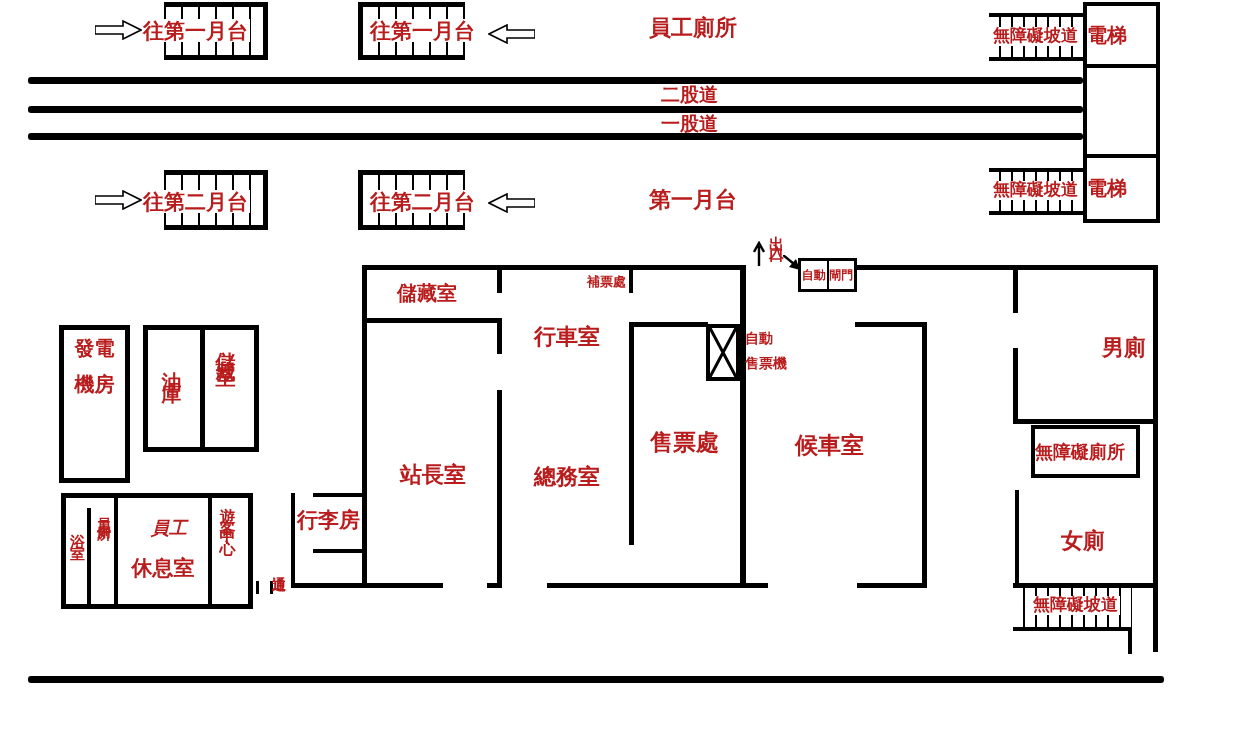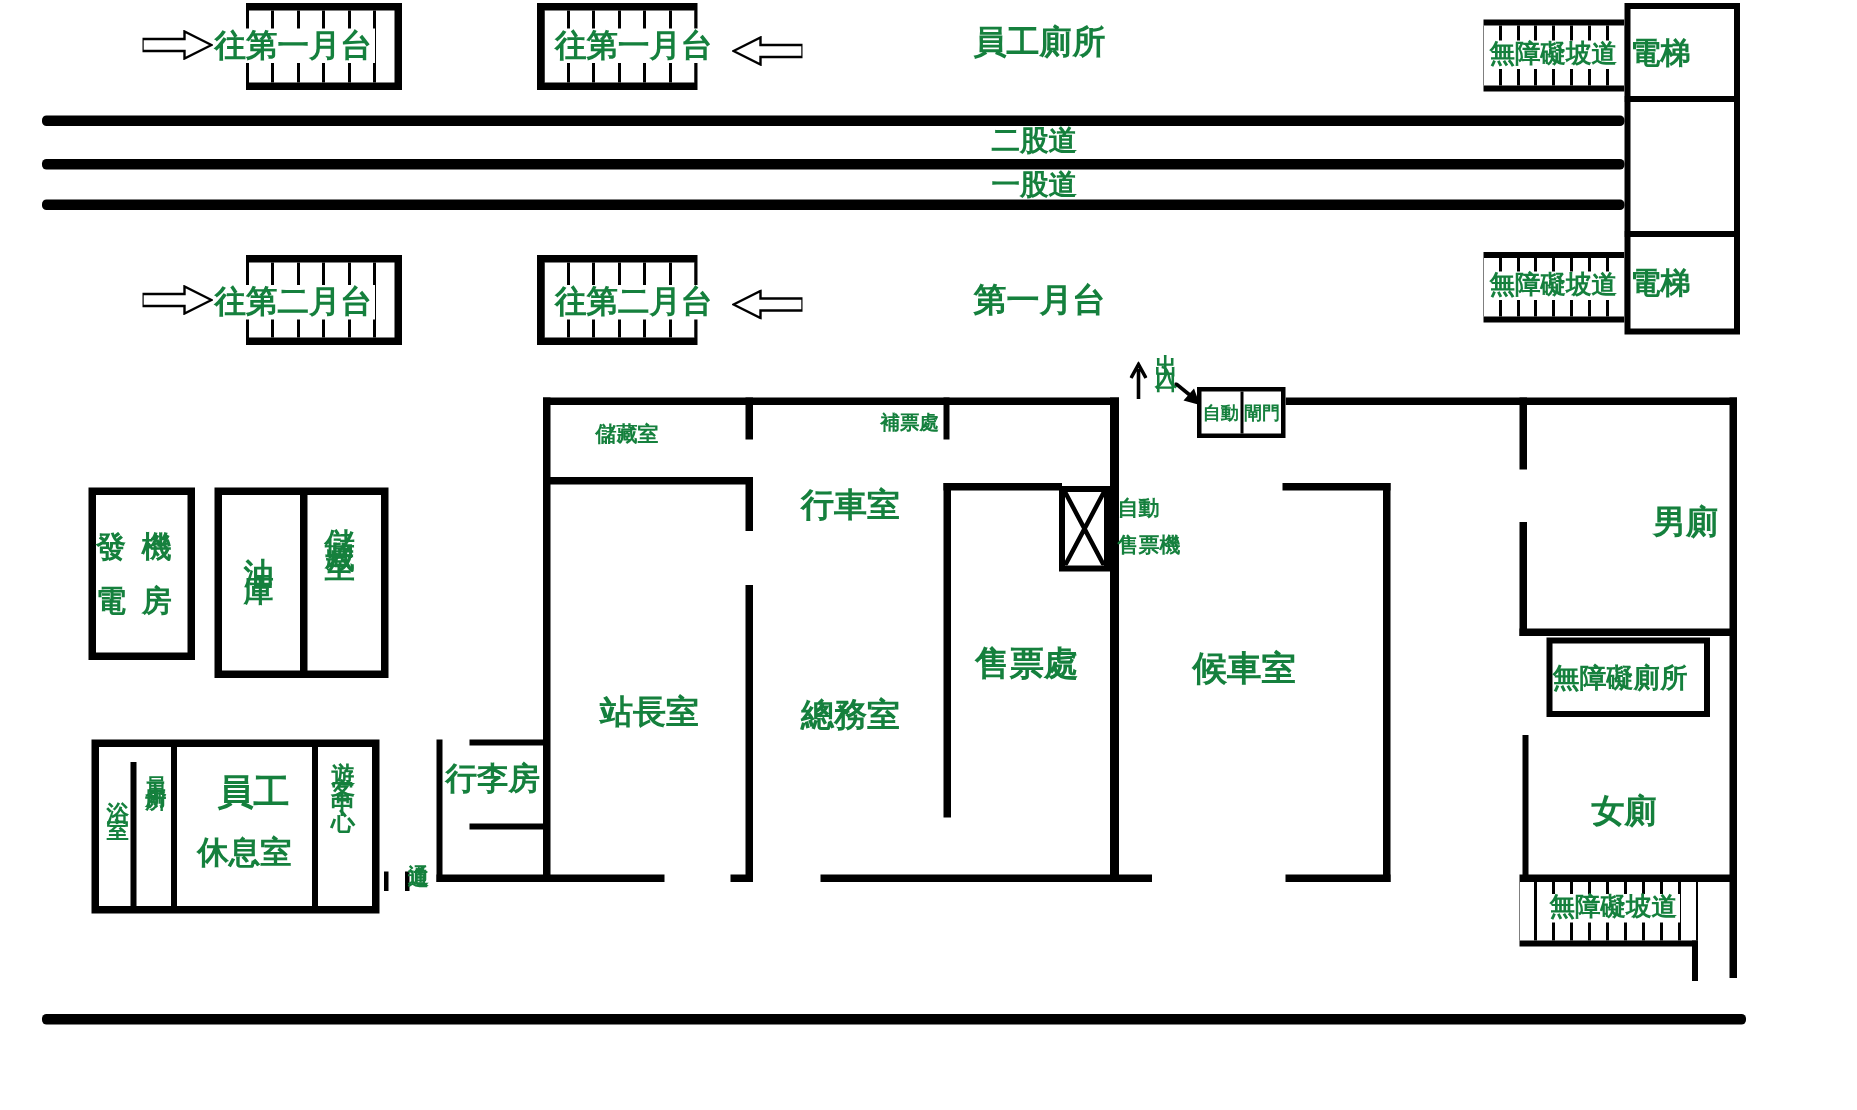--- a/index.html
+++ b/index.html
@@ -1,18 +1,18 @@
 <!DOCTYPE html>
 <html><head>
 <meta charset="utf-8">
 <style>
   html,body{margin:0;padding:0;background:#fff;}
   #plan{
     position:relative;width:1238px;height:740px;background:#fff;overflow:hidden;
-    font-family:"Liberation Sans","DejaVu Sans",sans-serif;font-weight:bold;color:#15803d;
+    font-family:"Liberation Sans","DejaVu Sans",sans-serif;font-weight:bold;color:#b91c1c;
   }
   .wall{position:absolute;background:#000;}
   .lbl{position:absolute;white-space:nowrap;line-height:1.1;}
   .sticker{background:#fff;padding:0 2px;}
   .vt{writing-mode:vertical-rl;text-orientation:upright;white-space:nowrap;}
   .box{position:absolute;border:4px solid #000;background:#fff;box-sizing:border-box;
        display:flex;align-items:center;justify-content:flex-start;}
   .box5{border-width:5px;}
   .stairs{position:absolute;box-sizing:border-box;border-top:5px solid #000;border-bottom:5px solid #000;
           background:repeating-linear-gradient(to right,transparent 0 15px,#000 15px 17px);}
@@ -142,55 +142,55 @@
 
   <div class="box" style="left:706px;top:324px;width:34px;height:57px;padding:0;">
     <svg width="26" height="49" viewBox="0 0 26 49">
         <path d="M0,0 L26,49 M26,0 L0,49" stroke="#000" stroke-width="3"></path>
       </svg>
   </div>
   <div class="lbl" style="left:745px;top:331px;font-size:14px;">自動</div>
   <div class="lbl" style="left:745px;top:356px;font-size:14px;">售票機</div>
 
   <div class="lbl" style="left:587px;top:275px;font-size:13px;">補票處</div>
-  <div class="lbl" style="left:397px;top:282px;font-size:14px;">儲藏室</div>
+  <div class="lbl" style="left:397px;top:282px;font-size:20px;">儲藏室</div>
   <div class="lbl" style="left:534px;top:325px;font-size:22px;">行車室</div>
   <div class="lbl" style="left:400px;top:463px;font-size:22px;">站長室</div>
   <div class="lbl" style="left:534px;top:465px;font-size:22px;">總務室</div>
   <div class="lbl" style="left:650px;top:430px;font-size:23px;">售票處</div>
   <div class="lbl" style="left:795px;top:433px;font-size:23px;">候車室</div>
   <div class="lbl" style="left:1065px;top:336px;font-size:22px;margin-left:37px;">男廁</div>
   <div class="lbl" style="left:1061px;top:529px;font-size:22px;">女廁</div>
   <div class="lbl" style="left:297px;top:508px;font-size:21px;">行李房</div>
 
   <div class="box" style="left:1031px;top:425px;width:109px;height:53px;font-size:18px;">
     <span>無障礙廁所</span>
   </div>
 
   <div class="wall" style="left:1013px;top:583px;width:145px;height:5px;"></div>
   <div class="rampflat" style="left:1013px;top:588px;width:119px;height:39px;"></div>
   <div class="wall" style="left:1013px;top:627px;width:119px;height:4px;"></div>
   <div class="wall" style="left:1128px;top:627px;width:4px;height:27px;"></div>
   <div class="lbl sticker" style="left:1031px;top:596px;font-size:17px;">無障礙坡道</div>
 
-  <div class="box box5" style="left:59px;top:325px;width:71px;height:115px;flex-direction:row;font-size:20px;line-height:1.8;font-family:Liberation Serif, serif;">
+  <div class="box box5" style="left:59px;top:325px;width:71px;height:158px;flex-direction:column;font-size:20px;line-height:1.8;font-family:Liberation Serif, serif;">
     <span>發電</span>
     <span>機房</span>
   </div>
 
   <div class="box box5" style="left:143px;top:325px;width:116px;height:127px;padding:0;"></div>
   <div class="wall" style="left:200px;top:328px;width:5px;height:121px;"></div>
   <div class="lbl vt" style="left:161px;top:356px;font-size:20px;letter-spacing:10px;">油庫</div>
   <div class="lbl vt" style="left:215px;top:336px;font-size:20px;letter-spacing:9px;">儲藏至</div>
 
   <div class="box box5" style="left:61px;top:493px;width:192px;height:116px;padding:0;"></div>
   <div class="wall" style="left:87px;top:508px;width:4px;height:99px;"></div>
   <div class="wall" style="left:114px;top:497px;width:4px;height:108px;"></div>
   <div class="wall" style="left:208px;top:497px;width:4px;height:108px;"></div>
   <div class="lbl vt" style="left:69px;top:522px;font-size:15px;letter-spacing:10px;">浴室</div>
   <div class="lbl vt" style="left:96px;top:506px;font-size:14px;letter-spacing:3px;">員工廁所</div>
-  <div class="lbl-c" style="left:118px;top:512px;width:102px;height:32px;font-size:24px;">員工</div>
+  <div class="lbl-c" style="left:118px;top:512px;width:102px;height:32px;font-size:18px;font-style:italic;">員工</div>
   <div class="lbl-c" style="left:118px;top:552px;width:90px;height:32px;font-size:21px;">休息室</div>
   <div class="lbl vt" style="left:219px;top:495px;font-size:16px;letter-spacing:10px;">遊客中心</div>
 
   <div class="wall" style="left:28px;top:676px;width:1136px;height:7px;border-radius:3px;"></div>
 
 </div>
 
 </body></html>

